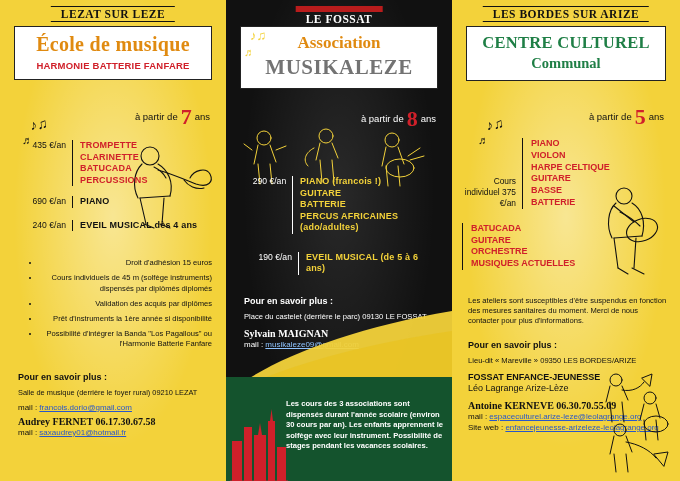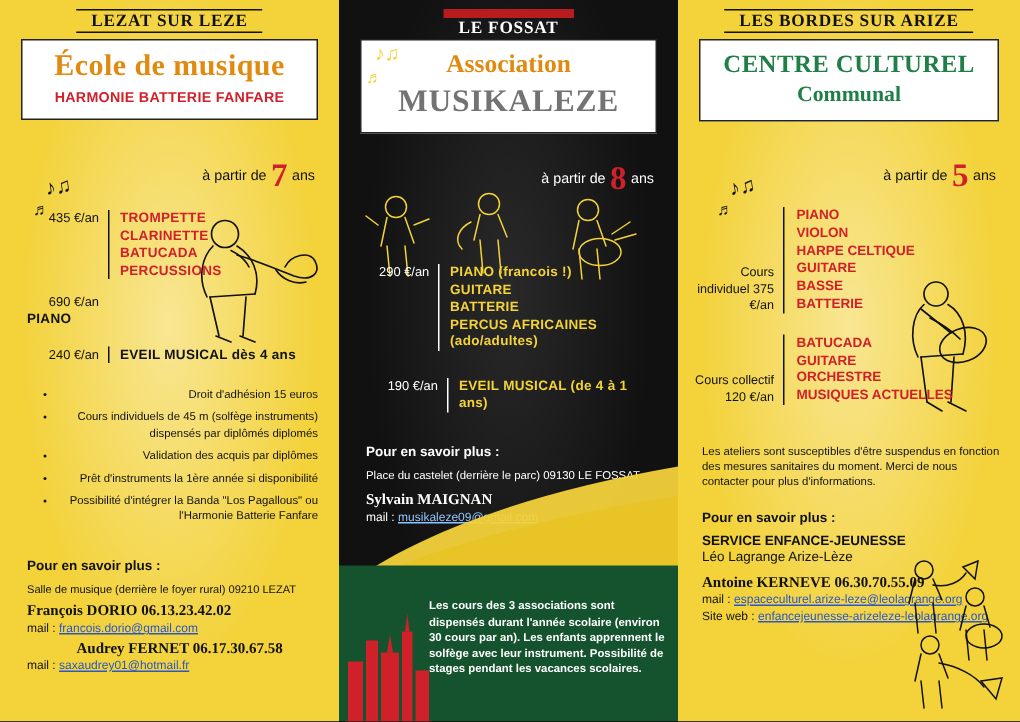--- a/index.html
+++ b/index.html
@@ -150,21 +150,21 @@
         <div class="prow">
           <div class="price">435 €/an</div>
           <div class="bar"></div>
           <div class="items">
             <div class="it">TROMPETTE</div>
             <div class="it">CLARINETTE</div>
             <div class="it">BATUCADA</div>
             <div class="it">PERCUSSIONS</div>
           </div>
         </div>
-        <div class="prow" style="margin-top:10px;flex-direction:column;">
+        <div class="prow" style="margin-top:10px;">
           <div class="price">690 €/an</div>
           <div class="bar"></div>
           <div class="items">
               <div class="it plain">PIANO</div>
             </div>
         </div>
         <div class="prow" style="margin-top:12px;">
           <div class="price">240 €/an</div>
           <div class="bar"></div>
           <div class="items">
@@ -179,26 +179,25 @@
           <li>Cours individuels de 45 m (solfège instruments) dispensés par diplômés diplomés</li>
           <li>Validation des acquis par diplômes</li>
           <li>Prêt d'instruments la 1ère année si disponibilité</li>
           <li>Possibilité d'intégrer la Banda "Los Pagallous" ou l'Harmonie Batterie Fanfare</li>
         </ul>
       </div>
 
       <div class="contact onLightC" style="left:18px;right:10px;top:372px;">
         <div class="h">Pour en savoir plus :</div>
         <div style="font-size:7.4px;margin-bottom:4px;">Salle de musique (derrière le foyer rural) 09210 LEZAT</div>
-        <div class="name">François DORIO 06.13.23.42.02</div>
         <div>
           <span>mail :</span>
           <span class="mail">francois.dorio@gmail.com</span>
         </div>
-        <div class="name" style="margin-top:3px;margin-left:33px;">Audrey FERNET 06.17.30.67.58</div>
+        <div class="name" style="margin-top:3px;">Audrey FERNET 06.17.30.67.58</div>
         <div>
           <span>mail :</span>
           <span class="mail">saxaudrey01@hotmail.fr</span>
         </div>
       </div>
     </div>
   </div>
 
   <div class="col col2">
     <div class="inner">
@@ -239,21 +238,21 @@
             <div class="it">PIANO (francois !)</div>
             <div class="it">GUITARE</div>
             <div class="it">BATTERIE</div>
             <div class="it">PERCUS AFRICAINES (ado/adultes)</div>
           </div>
         </div>
         <div class="prow" style="margin-top:18px;">
           <div class="price">190 €/an</div>
           <div class="bar"></div>
           <div class="items">
-              <div class="it">EVEIL MUSICAL (de 4 à 1 ans)</div>
+              <div class="it">EVEIL MUSICAL (de 5 à 6 ans)</div>
             </div>
         </div>
       </div>
 
 
       <div class="contact onDarkC" style="left:18px;right:12px;top:296px;">
         <div class="h">Pour en savoir plus :</div>
         <div style="font-size:7.6px;margin:4px 0 6px;">Place du castelet (derrière le parc) 09130 LE FOSSAT</div>
         <div class="name">Sylvain MAIGNAN</div>
         <div>
@@ -324,36 +323,36 @@
           <div class="glist">
             <div class="it">PIANO</div>
             <div class="it">VIOLON</div>
             <div class="it">HARPE CELTIQUE</div>
             <div class="it">GUITARE</div>
             <div class="it">BASSE</div>
             <div class="it">BATTERIE</div>
           </div>
         </div>
         <div class="group" style="margin-top:14px;">
-          <div class="glabel">Cours collectif 120 €/an</div>
           <div class="gbar"></div>
           <div class="glist">
             <div class="it">BATUCADA</div>
             <div class="it">GUITARE</div>
             <div class="it">ORCHESTRE</div>
             <div class="it">MUSIQUES ACTUELLES</div>
           </div>
         </div>
       </div>
 
       <div class="note" style="left:16px;right:12px;top:296px;">Les ateliers sont susceptibles d'être suspendus en fonction des mesures sanitaires du moment. Merci de nous contacter pour plus d'informations.</div>
 
       <div class="contact onLightC" style="left:16px;right:10px;top:340px;">
         <div class="h">Pour en savoir plus :</div>
-        <div style="font-weight:bold;font-size:9px;">SERVICE ENFANCE-JEUNESSE</div>
+        <div style="font-size:7.6px;margin:4px 0 6px;">Lieu-dit « Mareville » 09350 LES BORDES/ARIZE</div>
+        <div style="font-weight:bold;font-size:9px;">FOSSAT ENFANCE-JEUNESSE</div>
         <div style="font-weight:normal;font-size:9px;margin-bottom:6px;">Léo Lagrange Arize-Lèze</div>
         <div class="name">Antoine KERNEVE 06.30.70.55.09</div>
         <div>
           <span>mail :</span>
           <span class="mail">espaceculturel.arize-leze@leolagrange.org</span>
         </div>
         <div>
           <span>Site web :</span>
           <span class="mail">enfancejeunesse-arizeleze-leolagrange.org</span>
         </div>

